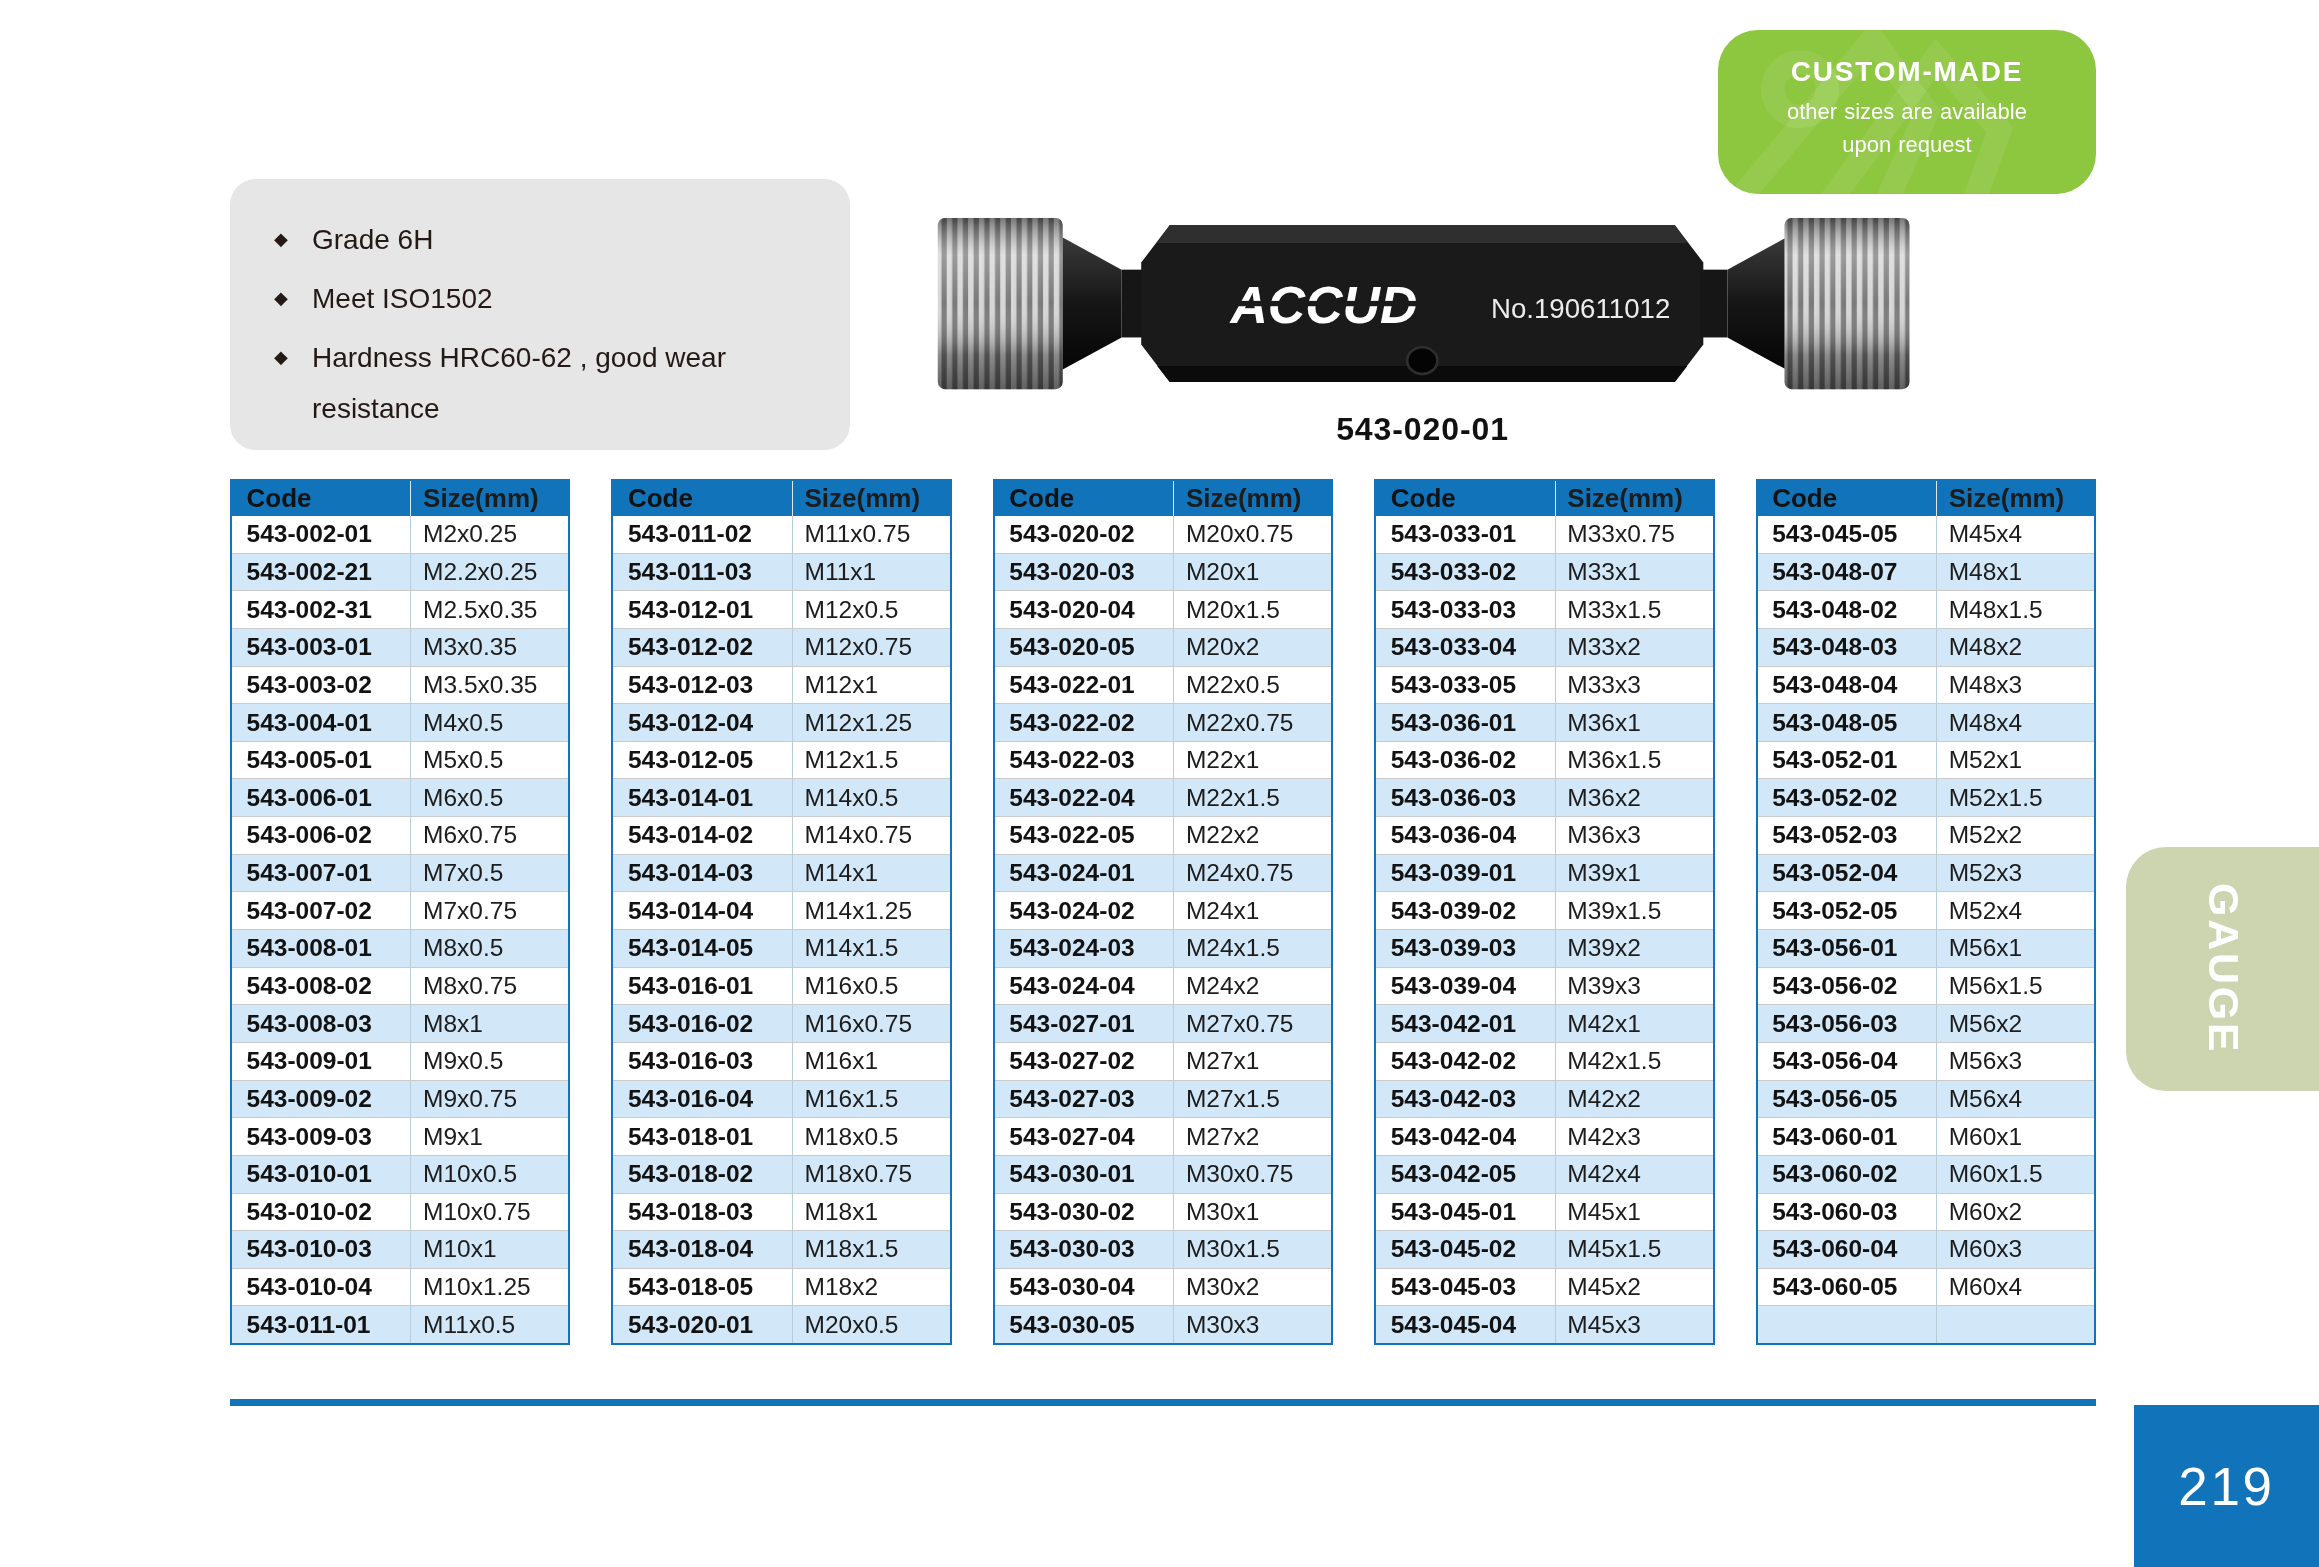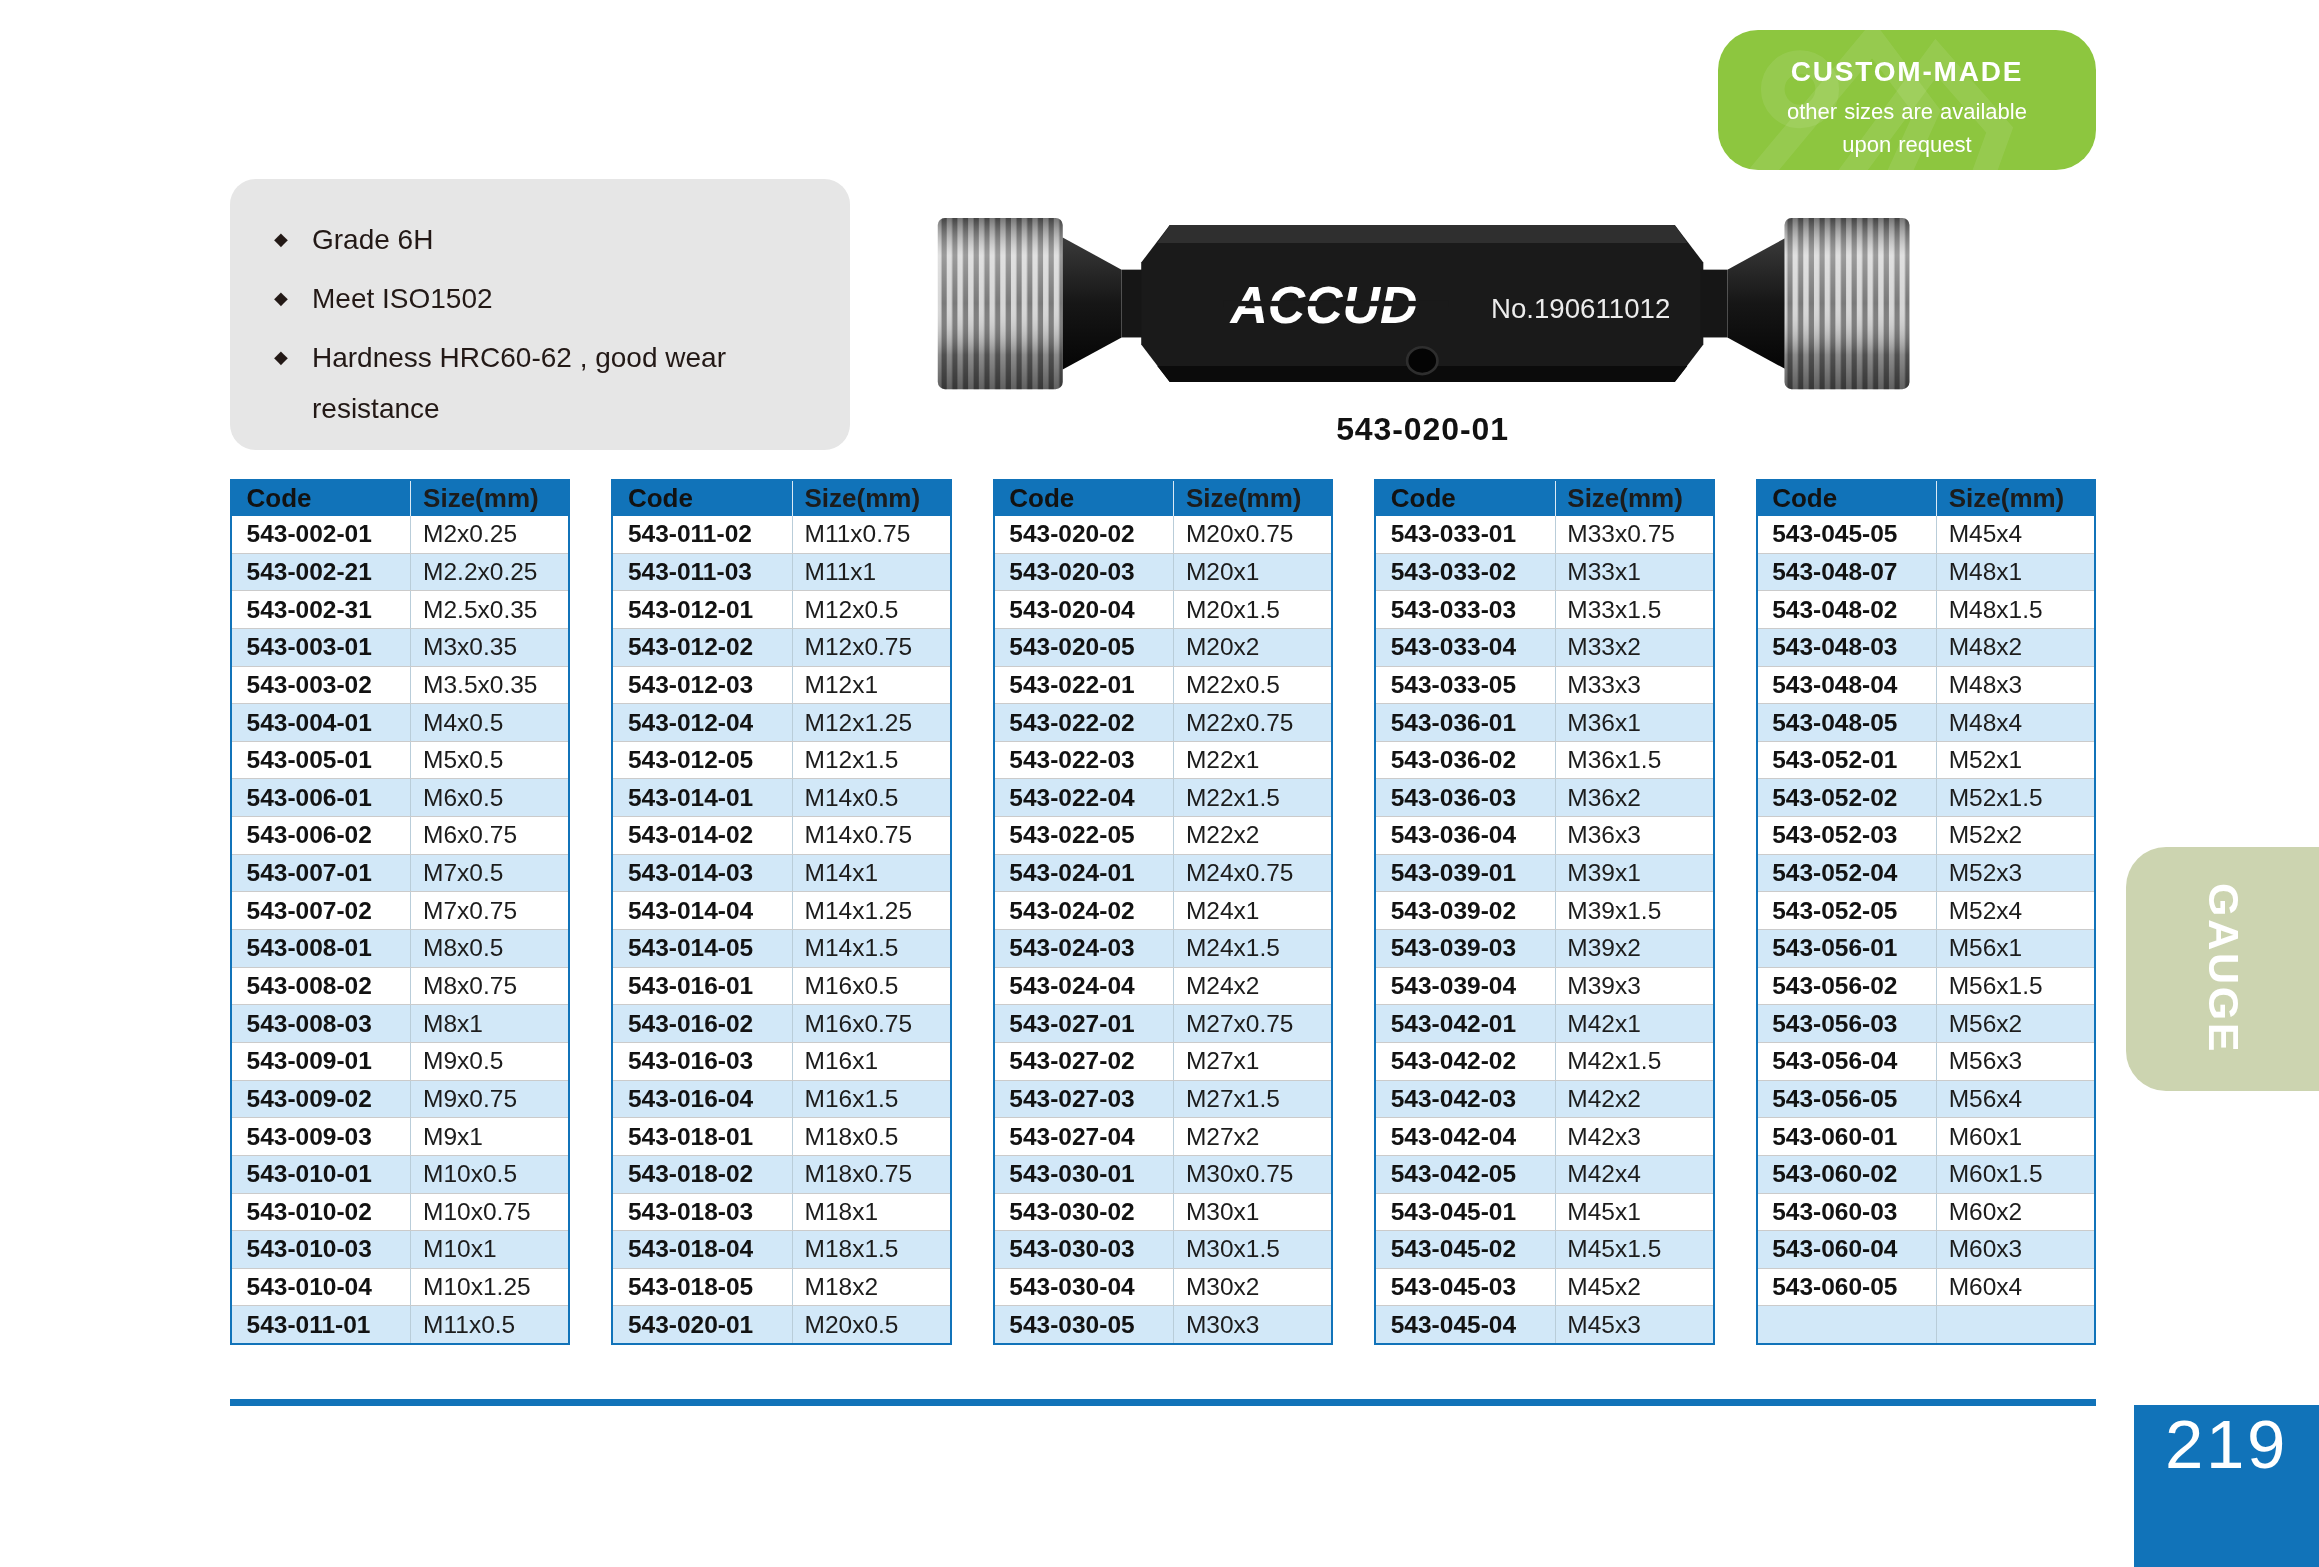--- a/index.html
+++ b/index.html
@@ -20,21 +20,21 @@
   .series-label{
     position:absolute;left:0;top:0;width:420px;height:107px;line-height:107px;
     text-align:center;color:#fff;font-size:45px;font-weight:bold;letter-spacing:0.9px;
   }
   .banner-title{
     position:absolute;left:518px;top:0;height:107px;line-height:107px;
     color:var(--title_color,#231916);font-size:43px;font-weight:bold;letter-spacing:0px;white-space:nowrap;
   }
   
   .badge{
-    position:absolute;left:1718px;top:30px;width:378px;height:140px;border-radius:40px;
+    position:absolute;left:1718px;top:30px;width:378px;height:164px;border-radius:40px;
     background:var(--badge_green,#8dc63f);color:#fff;text-align:center;overflow:hidden;z-index:5;
   }
   .badge-watermark{position:absolute;left:-18px;top:-27px;width:436px;height:236px;opacity:.55;}
   .badge-title{position:relative;margin-top:25.5px;font-size:28px;font-weight:bold;letter-spacing:1.8px;}
   .badge-line{position:relative;font-size:22px;line-height:33px;letter-spacing:0;word-spacing:0.9px;}
   .badge-line.first{margin-top:7.3px;}
   
   .info-box{
     position:absolute;left:230px;top:179px;width:620px;height:271px;border-radius:25.5px;
     background:var(--info_gray,#e6e6e6);padding:35px 27px 0 44px;box-sizing:border-box;
@@ -78,22 +78,22 @@
   }
   .gauge-tab .vtext{
     writing-mode:vertical-rl;color:#fff;font-weight:bold;font-size:43px;letter-spacing:2.7px;
   }
   .divider{
     position:absolute;left:230px;top:1399px;width:1866px;height:7.3px;
     background:var(--accent,#1173b9);
   }
   .page-num{
     position:absolute;left:2134px;top:1405px;width:185px;height:163px;
-    background:var(--accent,#1173b9);color:#fff;display:flex;align-items:flex-start;justify-content:center;
-    font-size:69px;letter-spacing:2.7px;font-weight:500;
+    background:var(--accent,#1173b9);color:#fff;display:flex;align-items:center;justify-content:center;
+    font-size:53px;letter-spacing:2.7px;font-weight:500;
   }
 </style>
 </head>
 <body>
 
 <div class="page">
 
 
   <div class="badge">
     <svg class="badge-watermark" viewBox="0 0 480 260">

